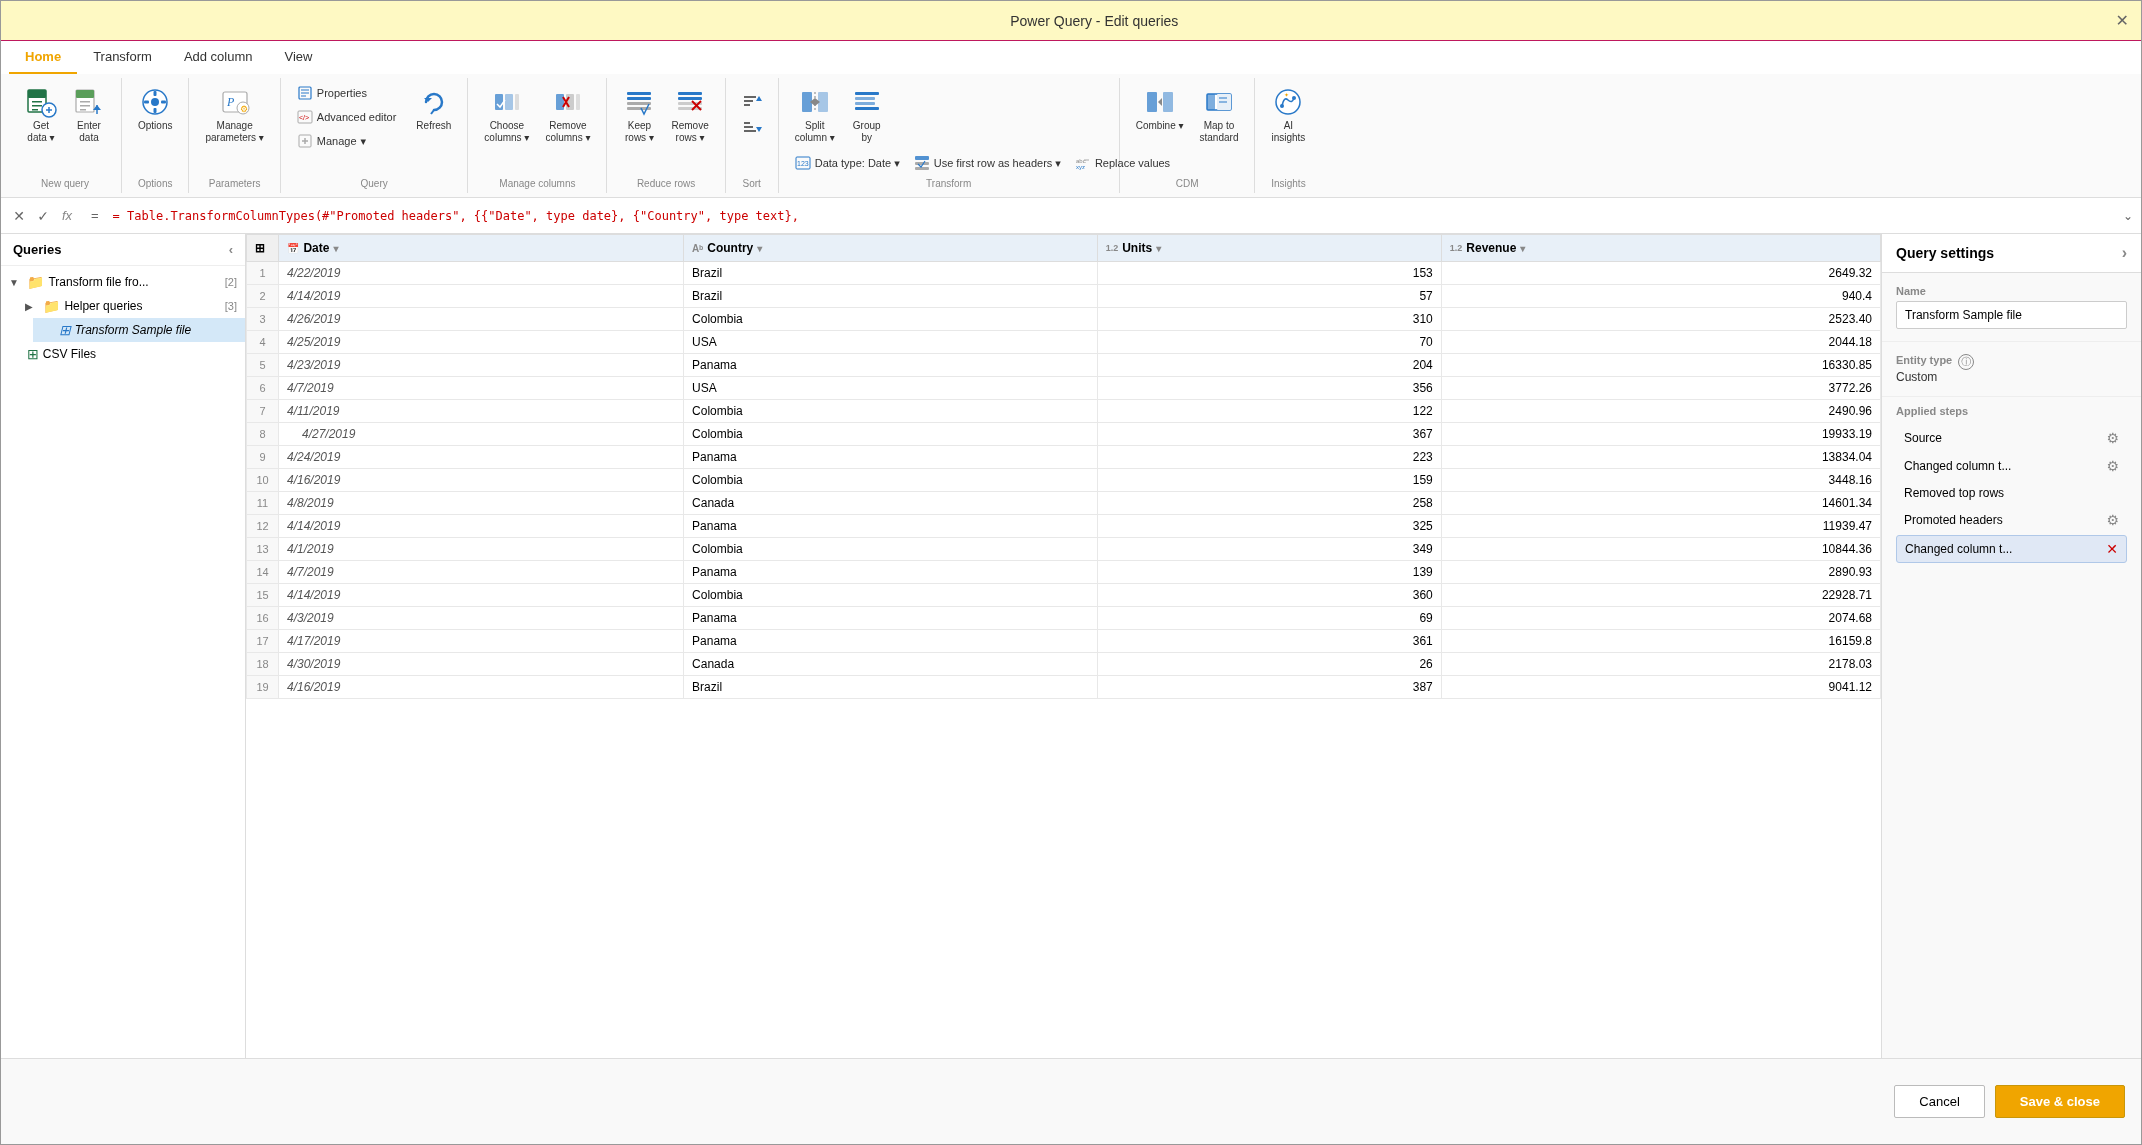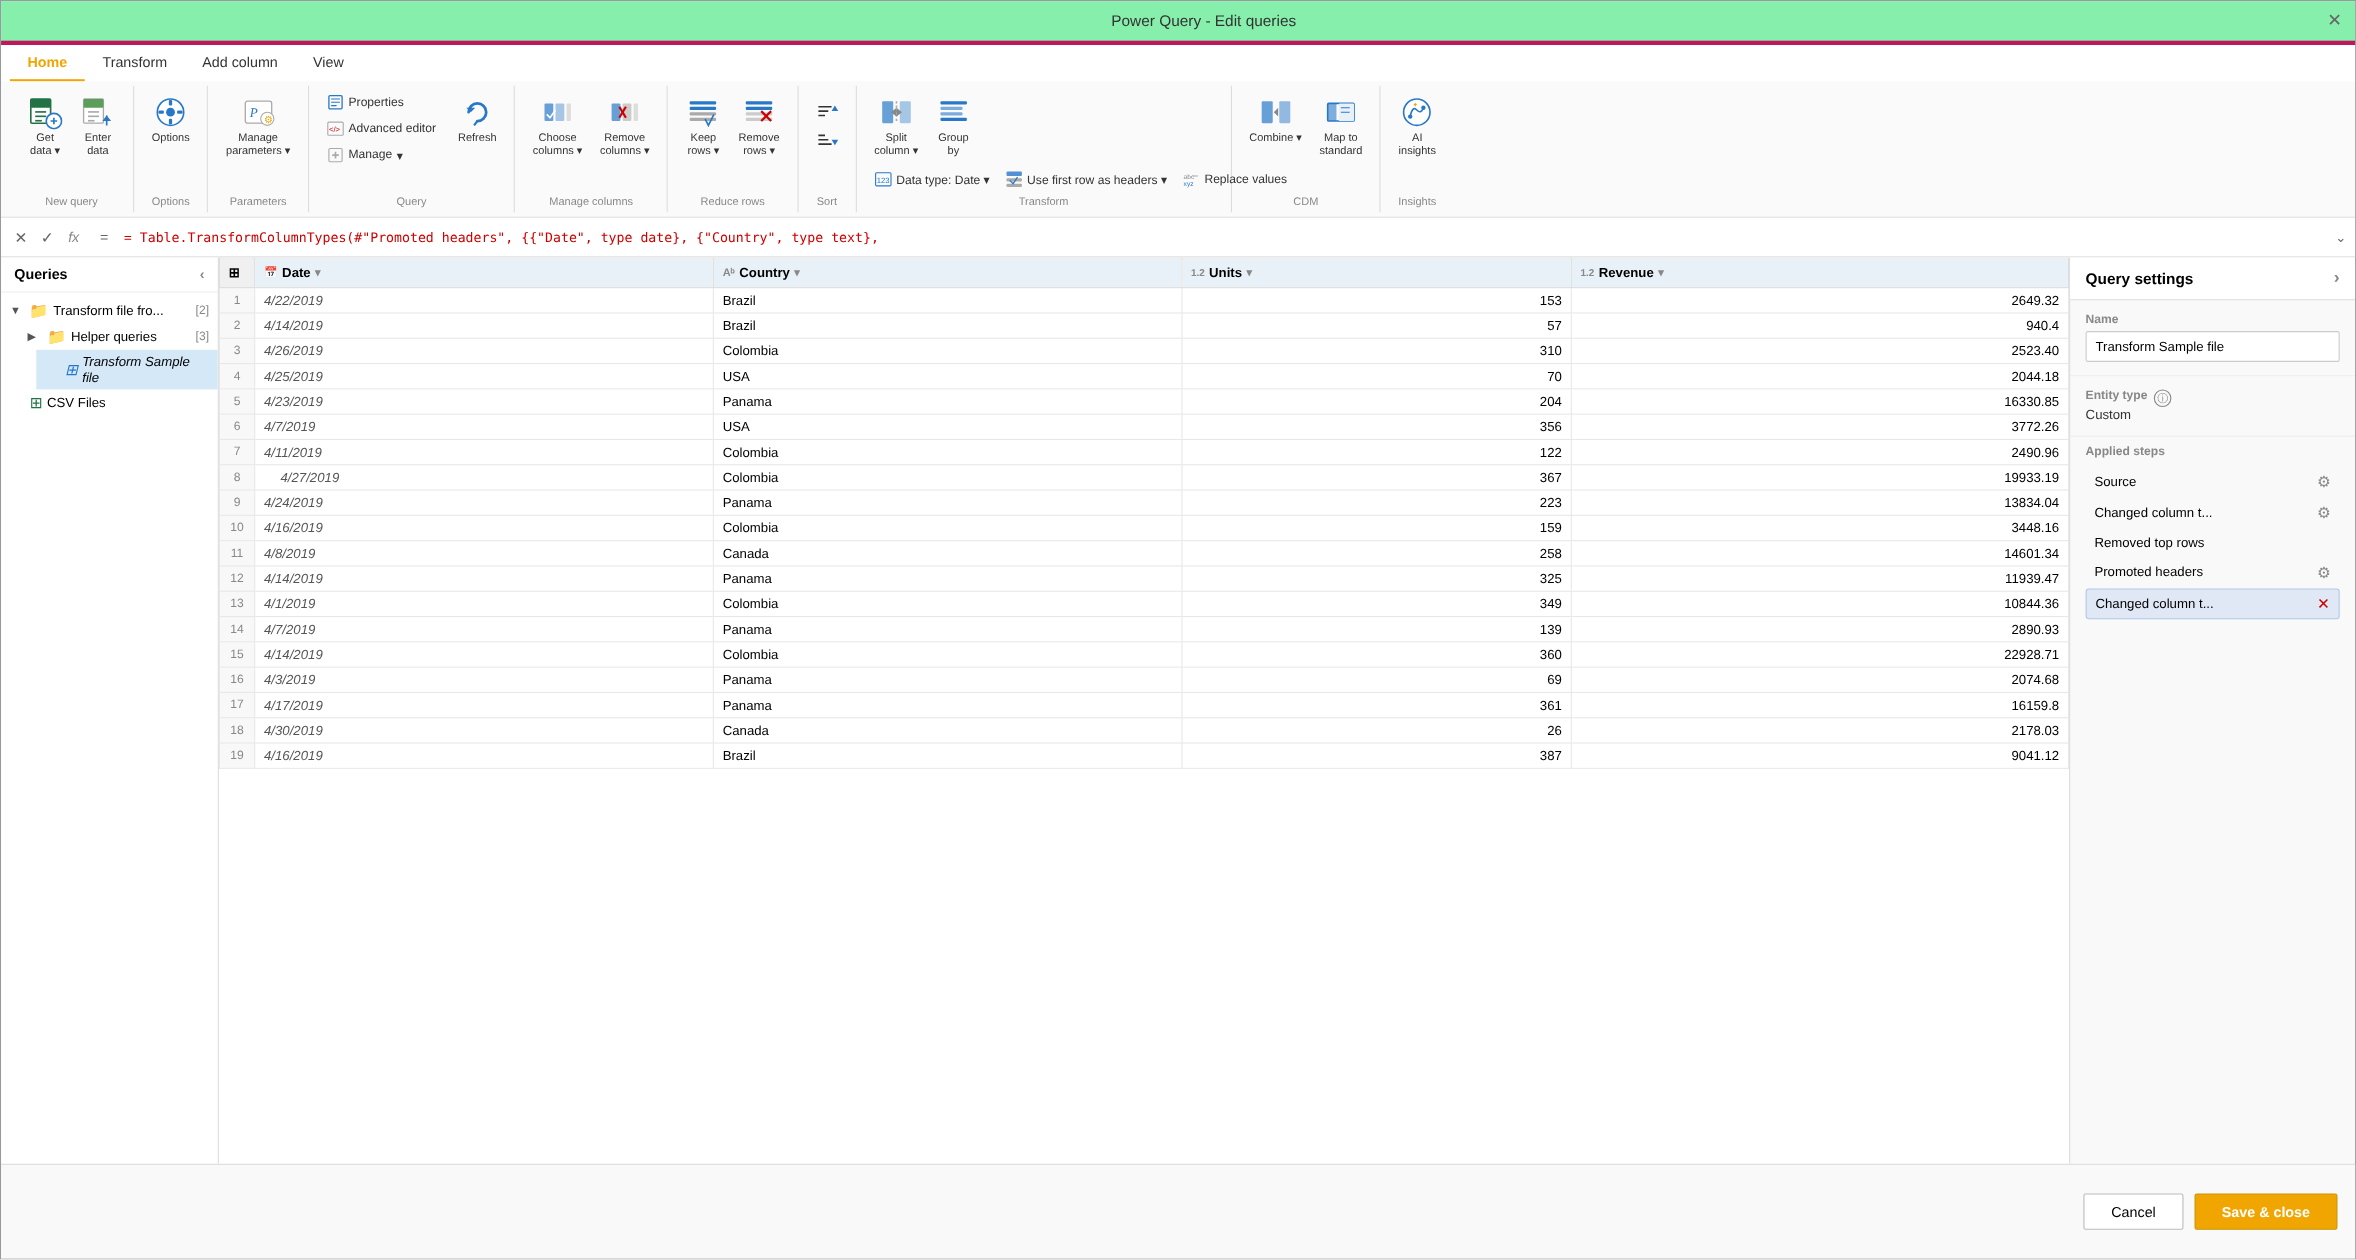--- a/index.html
+++ b/index.html
@@ -1,21 +1,21 @@
 <!DOCTYPE html>
 <html><head>
   <meta charset="utf-8">
   <style>
     * { box-sizing: border-box; margin: 0; padding: 0; }
     body { font-family: 'Segoe UI', Arial, sans-serif; font-size: 12px; background: #f0f0f0; overflow: hidden; }
     
     .window { width: 2142px; height: 1145px; background: #fff; border: 1px solid #999; display: flex; flex-direction: column; }
     
     
-    .title-bar { background: #86efac; border-bottom: 4px solid #be185d; display: flex; align-items: center; justify-content: flex-start; padding: 8px 12px; height: 40px; }
+    .title-bar { background: #fef9c3; border-bottom: 1px solid #be185d; display: flex; align-items: center; justify-content: flex-start; padding: 8px 12px; height: 40px; }
     .title-bar-title { flex: 1; text-align: center; font-size: 14px; color: #333; }
     .title-bar-close { cursor: pointer; font-size: 16px; color: #666; }
     
     
     .ribbon-tabs { display: flex; padding: 0 8px; background: #fff; border-bottom: none; }
     .ribbon-tab { padding: 8px 16px; font-size: 13px; cursor: pointer; color: #333; border-bottom: 2px solid transparent; }
     .ribbon-tab.active { color: #f0a500; border-bottom: 2px solid #f0a500; font-weight: 600; }
     
     
     .ribbon { background: #fafafa; border-bottom: 1px solid #ddd; display: flex; align-items: stretch; padding: 4px 8px; min-height: 105px; }
@@ -37,21 +37,21 @@
     .formula-bar-icons { display: flex; gap: 4px; align-items: center; }
     .formula-icon { width: 20px; height: 20px; display: flex; align-items: center; justify-content: center; cursor: pointer; color: #666; font-size: 14px; }
     .formula-bar-eq { color: #666; font-size: 13px; padding: 0 6px; }
     .formula-input { flex: 1; border: none; outline: none; font-size: 12px; color: #c00; font-family: 'Consolas', monospace; background: transparent; }
     .formula-expand { cursor: pointer; color: #666; }
     
     
     .main-content { display: flex; flex: 1; overflow: hidden; }
     
     
-    .sidebar { width: 198px; border-right: 1px solid #ddd; background: #fff; display: flex; flex-direction: column; }
+    .sidebar { width: 245px; border-right: 1px solid #ddd; background: #fff; display: flex; flex-direction: column; }
     .sidebar-header { display: flex; align-items: center; justify-content: space-between; padding: 8px 12px; font-size: 13px; font-weight: 600; border-bottom: 1px solid #eee; }
     .sidebar-content { flex: 1; overflow-y: auto; padding: 4px 0; }
     .tree-item { display: flex; align-items: center; padding: 4px 8px; cursor: pointer; font-size: 12px; gap: 4px; }
     .tree-item.selected-active { background: #cce0f0; font-style: italic; }
     .tree-expand { width: 14px; font-size: 10px; cursor: pointer; color: #555; }
     .folder-icon { color: #f0a500; font-size: 14px; }
     .indent-1 { margin-left: 16px; }
     .indent-2 { margin-left: 32px; }
     
     

